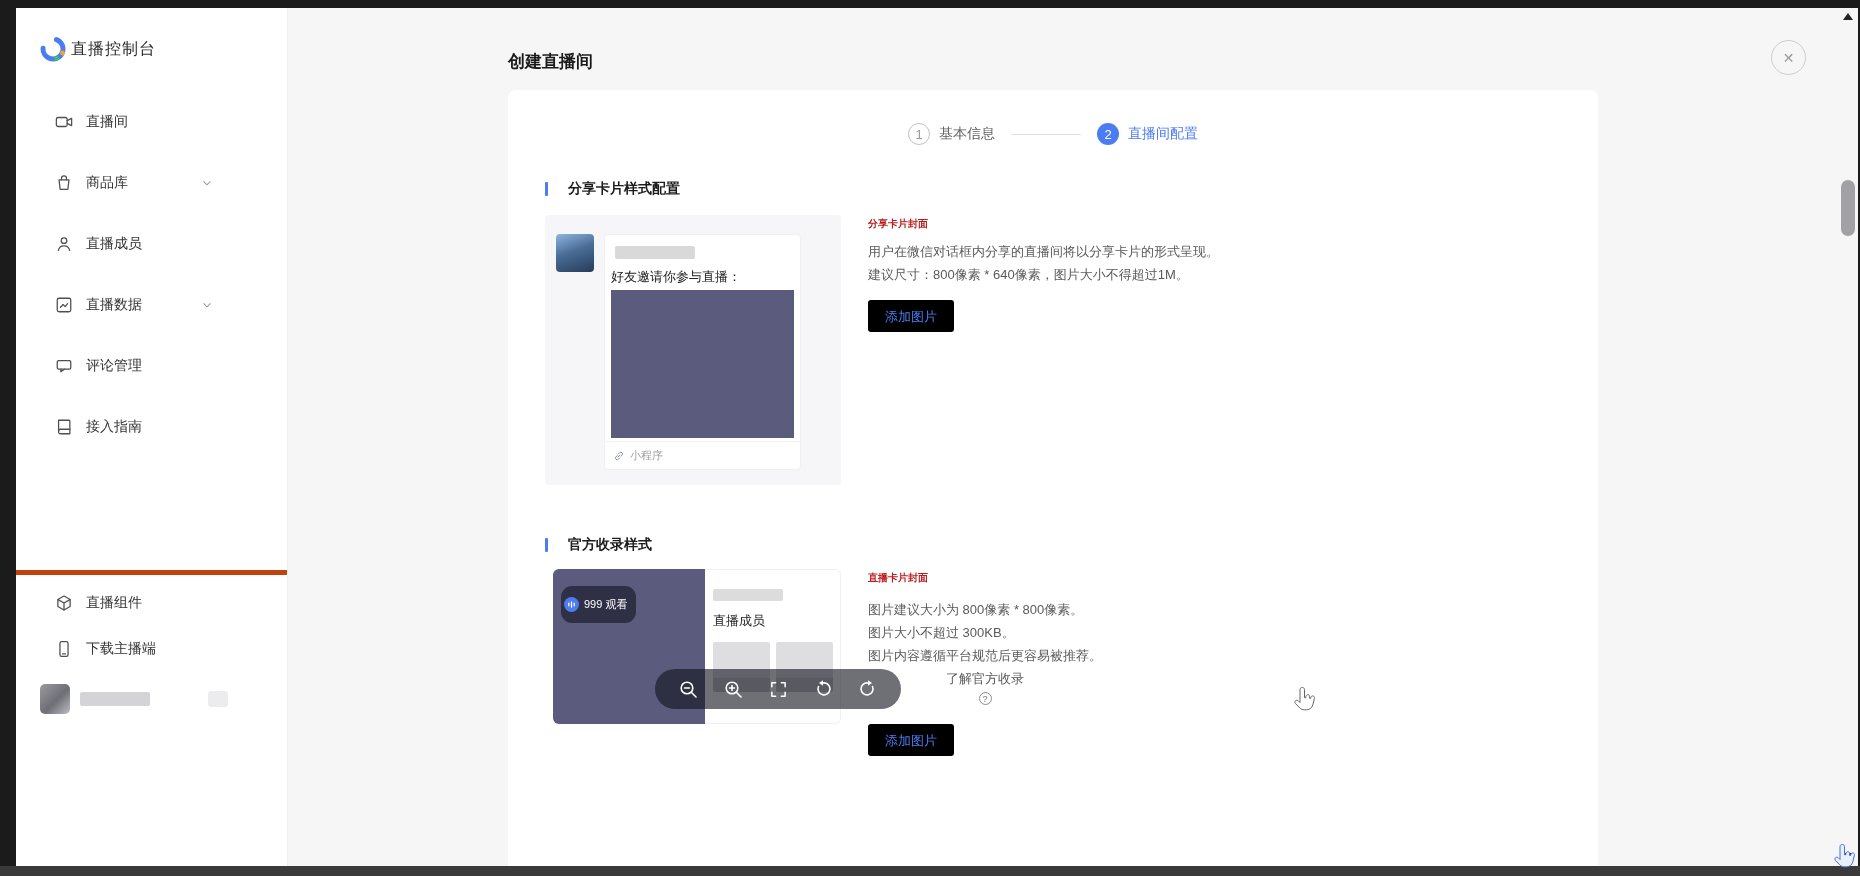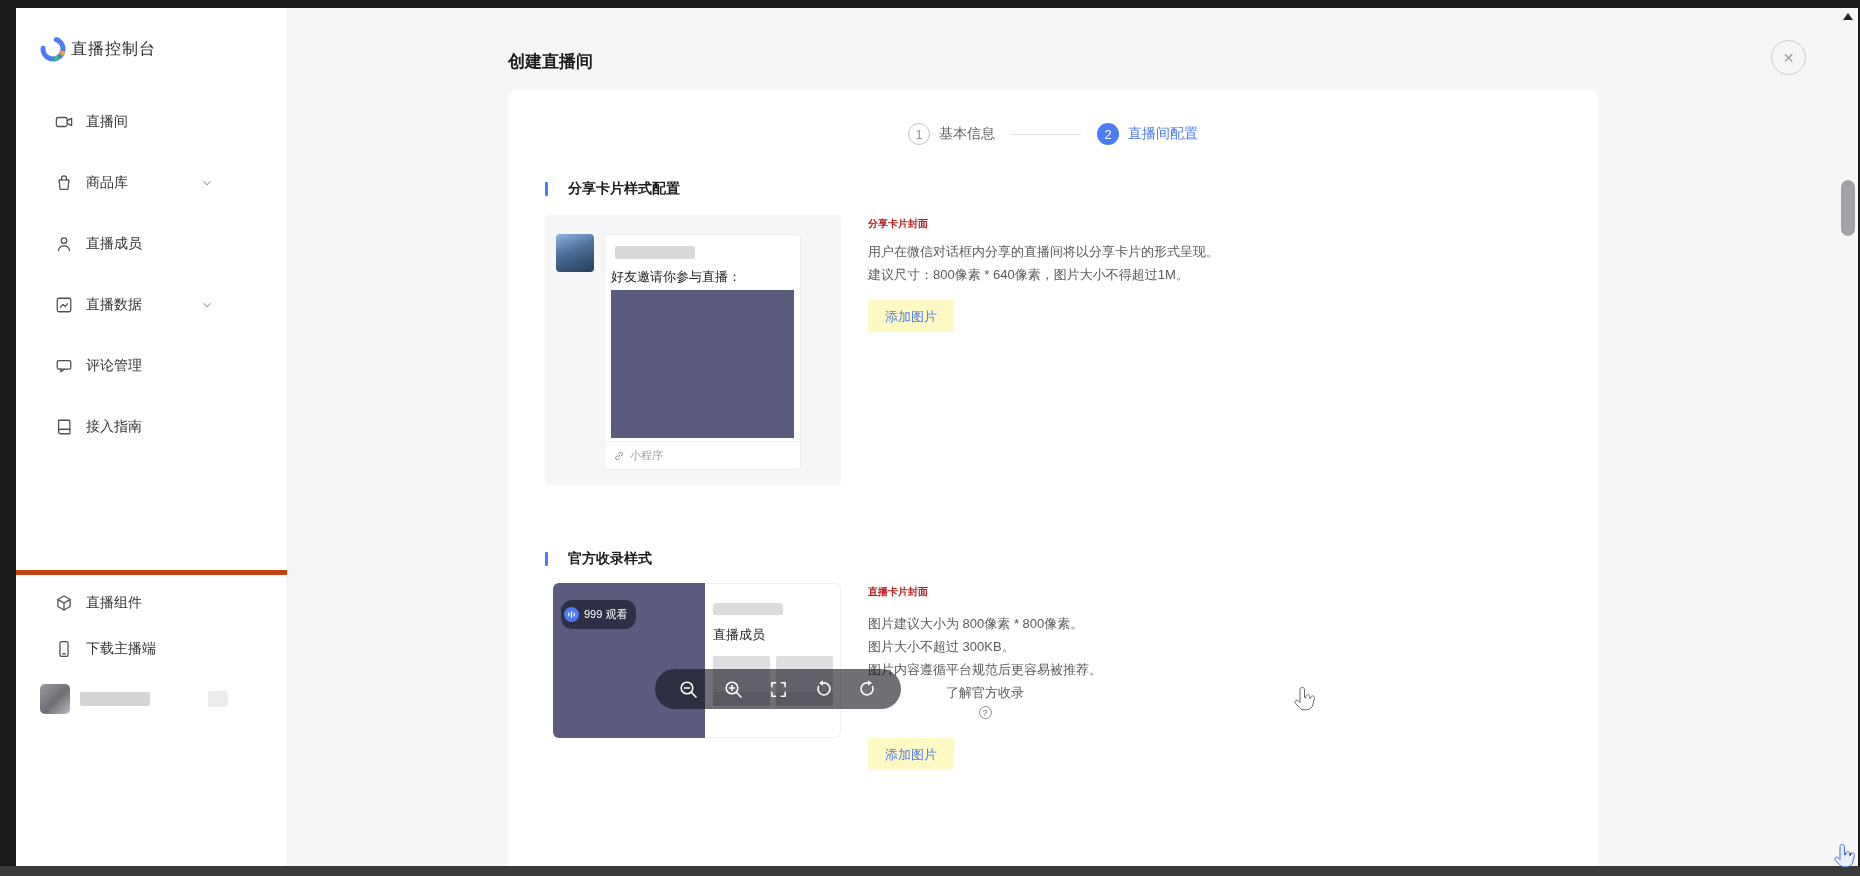--- a/index.html
+++ b/index.html
@@ -54,57 +54,57 @@
   .step-circle.inactive { border:1px solid #c2c2c2; color:#999; background:#fff; }
   .step-circle.active { background:#4b7cf1; color:#fff; }
   .step-label { font-size:14px; }
   .step-label.inactive { color:#5f5f5f; }
   .step-label.active { color:#4b7cf1; }
   .step-line { width:70px; height:1px; background:#e2e2e2; margin:0 16px; }
 
   
   .section { position:absolute; left:37px; right:37px; }
   .section.share { top:90px; }
-  .section.official { top:460px; }
+  .section.official { top:446px; }
   .sec-header { display:flex; align-items:center; gap:20px; font-size:14px; font-weight:700; color:#1c1c1c; }
   .sec-bar { width:3px; height:14px; background:#4b7cf1; border-radius:1px; }
   .sec-body { margin-top:17px; display:flex; gap:27px; }
   .section.official .sec-body { margin-left:8px; margin-top:15px; }
 
   
   .share-preview { width:296px; height:270px; background:#f6f6f8; border-radius:4px; position:relative; flex:none; }
   .chat-avatar { position:absolute; left:11px; top:19px; width:38px; height:38px; border-radius:4px; background:linear-gradient(160deg,#8fb6e0 0%,#4a6d96 45%,#253c5b 100%); }
   .chat-card { position:absolute; left:59px; top:19px; width:197px; height:236px; background:#fff; border:1px solid #f0f0f0; border-radius:4px; }
   .name-blur { position:absolute; left:10px; top:11px; width:80px; height:13px; background:#d9d9d9; border-radius:2px; }
   .invite-text { position:absolute; left:6px; top:33px; font-size:13px; color:#222; }
   .purple-img { position:absolute; left:6px; top:55px; width:183px; height:148px; background:#5b5c7d; }
   .chat-footer { position:absolute; left:0; right:0; bottom:0; height:28px; border-top:1px solid #f2f2f2; display:flex; align-items:center; padding-left:8px; gap:5px; font-size:11px; color:#a0a0a0; }
   .link-icon { display:inline-flex; color:#7f8aa0; }
 
   
   .official-preview { width:288px; height:155px; display:flex; flex:none; }
   .off-img { width:152px; height:155px; background:#5b5c7d; border-radius:6px 0 0 6px; position:relative; }
-  .viewers-badge { position:absolute; left:8px; top:17px; height:29px; border-radius:11px; background:rgba(30,32,48,0.72); display:inline-flex; align-items:center; gap:5px; padding:0 9px 0 3px; color:#fff; font-size:11px; }
+  .viewers-badge { position:absolute; left:8px; top:17px; height:37px; border-radius:11px; background:rgba(30,32,48,0.72); display:inline-flex; align-items:center; gap:5px; padding:0 9px 0 3px; color:#fff; font-size:11px; }
   .live-icon { width:15px; height:15px; border-radius:50%; background:#4f7bf0; display:inline-flex; align-items:center; justify-content:center; }
   .off-card { flex:1; background:#fff; border:1px solid #f0f0f0; border-left:none; border-radius:0 6px 6px 0; position:relative; }
   .title-blur { position:absolute; left:8px; top:19px; width:70px; height:12px; background:#dcdcdc; border-radius:2px; }
   .prod-name { position:absolute; left:8px; top:42px; font-size:13px; color:#222; }
   .thumbs { position:absolute; left:8px; top:72px; display:flex; gap:6px; }
   .thumb { width:57px; height:50px; background:#dedee0; border-radius:2px; position:relative; overflow:hidden; }
   .thumb i { position:absolute; bottom:0; left:0; right:0; height:14px; background:#c6c6ca; }
 
   
   .sec-info { padding-top:2px; }
   .info-title { font-size:10px; font-weight:700; color:#b91c1c; }
   .info-line { font-size:13px; color:#5a5a5a; margin-top:5px; line-height:18px; }
   .info-line.first { margin-top:12px; }
   .section.official .info-line.first { margin-top:16px; }
   .link-row { display:flex; align-items:center; gap:4px; margin-top:5px; font-size:13px; color:#5a5a5a; cursor:pointer;flex-direction:column; }
   .help-icon { width:13px; height:13px; border-radius:50%; border:1px solid #8d8d8d; color:#777; font-size:9px; display:inline-flex; align-items:center; justify-content:center; }
-  .add-img-btn { margin-top:16px; height:32px; padding:8px 17px; background:#fef9c3; color:#4b7cf1; border:none; border-radius:3px; font-size:13px; cursor:pointer; font-family:inherit; }
+  .add-img-btn { margin-top:16px; height:32px; padding:8px 17px; background:#000000; color:#4b7cf1; border:none; border-radius:3px; font-size:13px; cursor:pointer; font-family:inherit; }
   .section.official .add-img-btn { margin-top:19px; }
 
   
   .viewer-toolbar { position:absolute; left:655px; top:669px; width:246px; height:40px; border-radius:20px; background:rgba(15,17,26,0.6); display:flex; align-items:center; justify-content:space-evenly; z-index:40; }
   .vt-btn { width:24px; height:24px; display:flex; align-items:center; justify-content:center; cursor:pointer; background:none; border:none; color:#fff; }
 
   
   .cursor-hand { position:absolute; left:1294px; top:686px; z-index:80; }
   .cursor-corner { position:absolute; left:1834px; top:843px; z-index:80; }
 </style>

